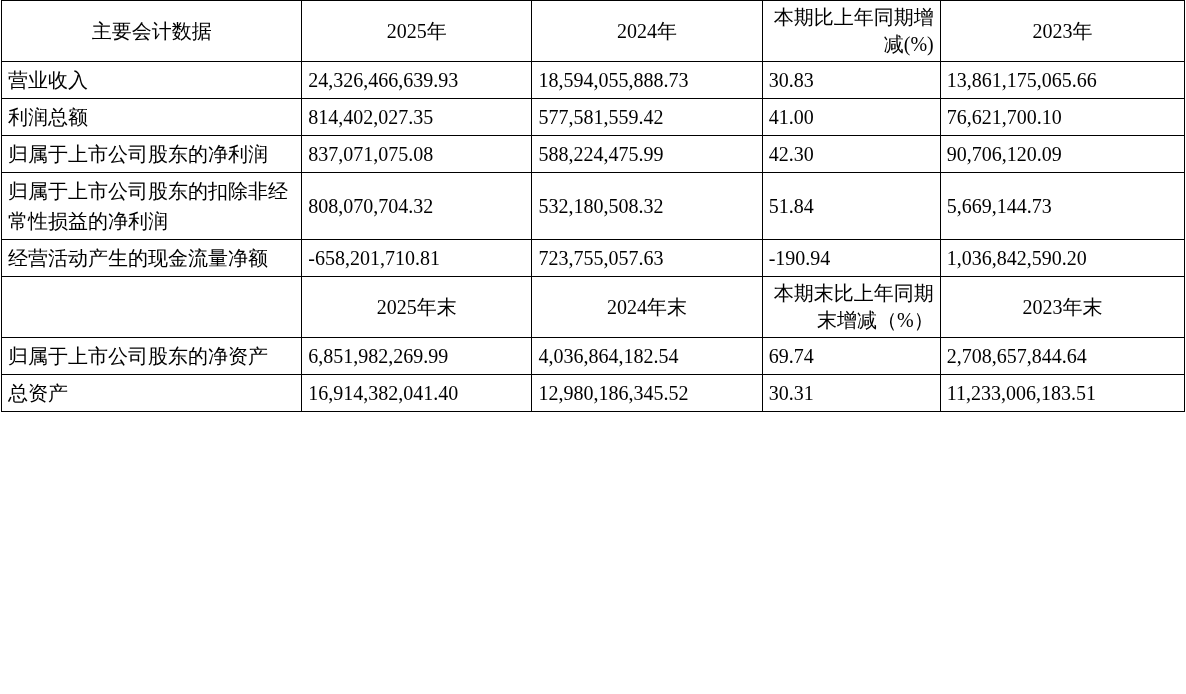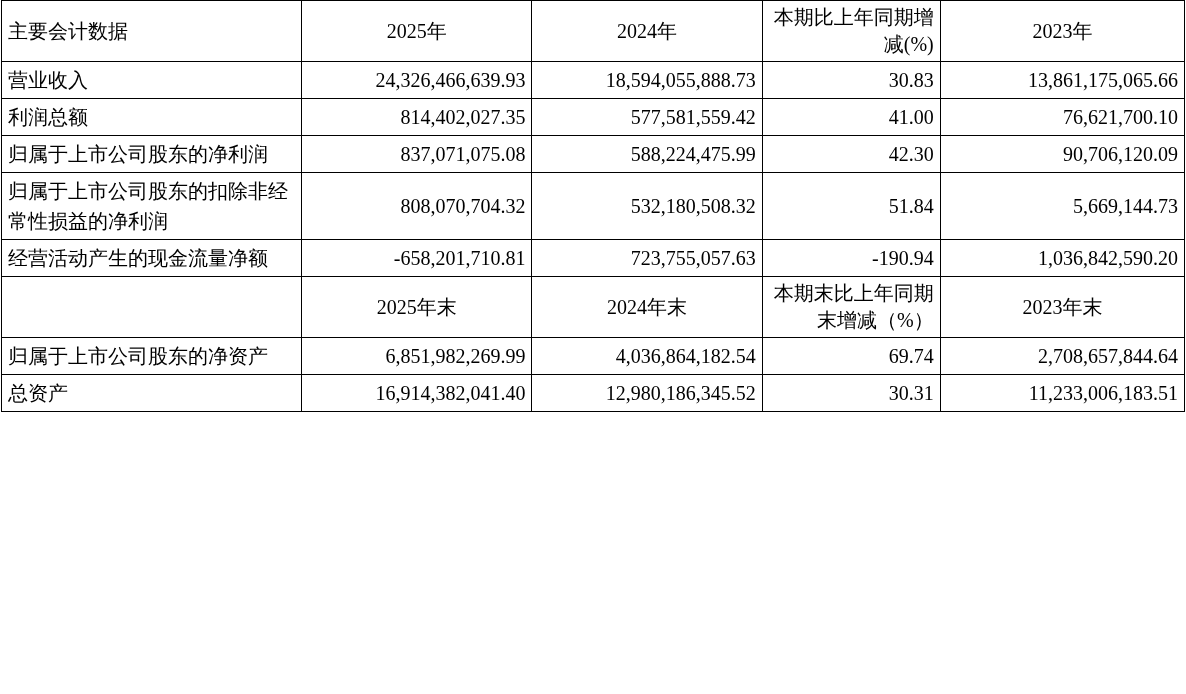--- a/index.html
+++ b/index.html
@@ -47,28 +47,28 @@
   .col-y2     { width: 230px; }
   .col-pct    { width: 178px; }
   .col-y3     { width: 244px; }
 
   td.label {
     text-align: left;
     padding-left: 4px;
     margin-left: 24px;
   }
   td.num {
-    text-align: right;
     padding-right: 8px;
     white-space: nowrap;
   }
   td.head-center {
     text-align: center;
   }
   td.head-left {
+    text-align: center;
   }
   .hdr-wrap {
     text-align: right;
     line-height: 27px;
   }
   .blank-cell { }
   .two-line { line-height: 30px; }
 </style>
 </head>
 <body>

